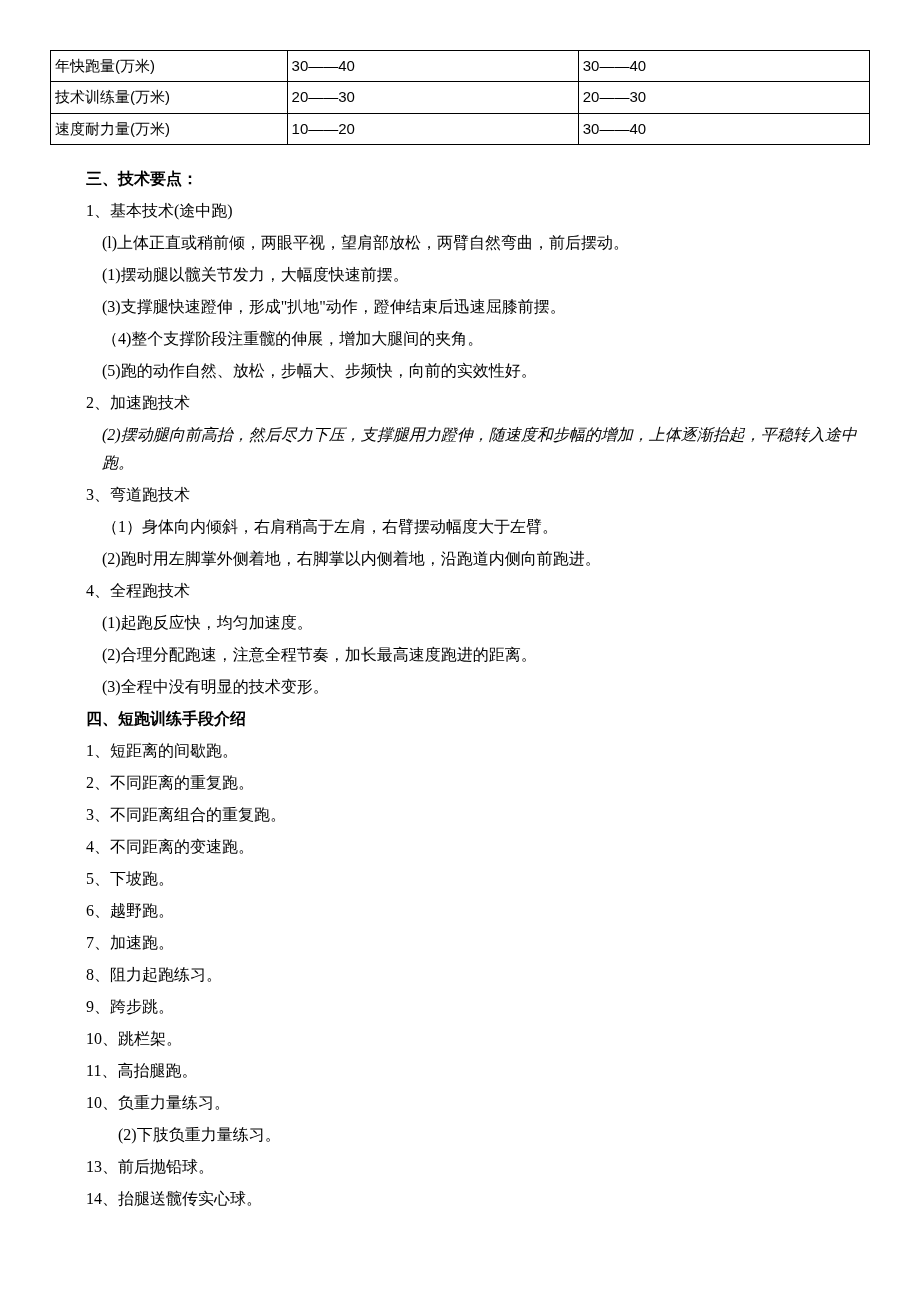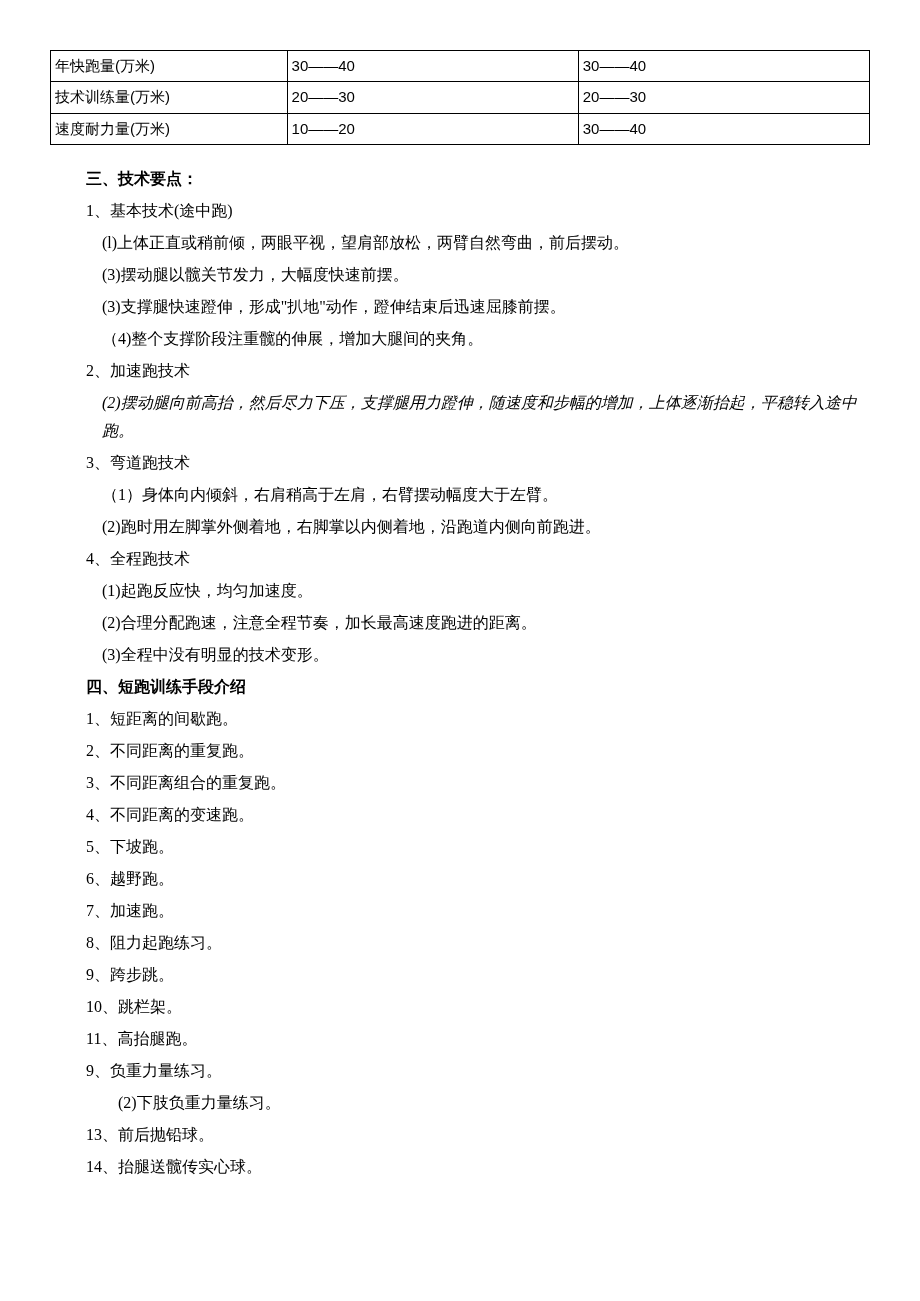--- a/index.html
+++ b/index.html
@@ -58,23 +58,24 @@
       <td class="col-val">10——20</td>
       <td class="col-val">30——40</td>
     </tr>
   </tbody>
     </table>
 
   <p class="indent-1 bold">三、技术要点：</p>
 
   <p class="indent-1">1、基本技术(途中跑)</p>
   <p class="indent-2">(l)上体正直或稍前倾，两眼平视，望肩部放松，两臂自然弯曲，前后摆动。</p>
-  <p class="indent-2">(3)摆动腿以髋关节发力，大幅度快速前摆。</p>
+  <p class="indent-2">(1)摆动腿以髋关节发力，大幅度快速前摆。</p>
   <p class="indent-2">(3)支撑腿快速蹬伸，形成"扒地"动作，蹬伸结束后迅速屈膝前摆。</p>
   <p class="indent-2">（4)整个支撑阶段注重髋的伸展，增加大腿间的夹角。</p>
+  <p class="indent-2">(5)跑的动作自然、放松，步幅大、步频快，向前的实效性好。</p>
 
   <p class="indent-1">2、加速跑技术</p>
   <p class="indent-2" style="text-indent:-3em;padding-left:3em;margin-left:3em;"></p>
   <p style="padding-left:3em;text-indent:0;">
       <span style="display:block;padding-left:0;text-indent:0;font-style:italic;"><span style="display:inline;">(2)摆动腿向前高抬，然后尽力下压，支撑腿用力蹬伸，随速度和步幅的增加，上体逐渐抬起，平稳转入途中跑。</span></span>
     </p>
 
   <p class="indent-1">3、弯道跑技术</p>
   <p class="indent-2">（1）身体向内倾斜，右肩稍高于左肩，右臂摆动幅度大于左臂。</p>
   <p class="indent-2">(2)跑时用左脚掌外侧着地，右脚掌以内侧着地，沿跑道内侧向前跑进。</p>
@@ -89,18 +90,18 @@
   <p class="indent-1">2、不同距离的重复跑。</p>
   <p class="indent-1">3、不同距离组合的重复跑。</p>
   <p class="indent-1">4、不同距离的变速跑。</p>
   <p class="indent-1">5、下坡跑。</p>
   <p class="indent-1">6、越野跑。</p>
   <p class="indent-1">7、加速跑。</p>
   <p class="indent-1">8、阻力起跑练习。</p>
   <p class="indent-1">9、跨步跳。</p>
   <p class="indent-1">10、跳栏架。</p>
   <p class="indent-1">11、高抬腿跑。</p>
-  <p class="indent-1">9、负重力量练习。</p>
+  <p class="indent-1">10、负重力量练习。</p>
   <p class="indent-3">(2)下肢负重力量练习。</p>
   <p class="indent-1">13、前后抛铅球。</p>
   <p class="indent-1">14、抬腿送髋传实心球。</p>
 
 </div>
 
 </body></html>

